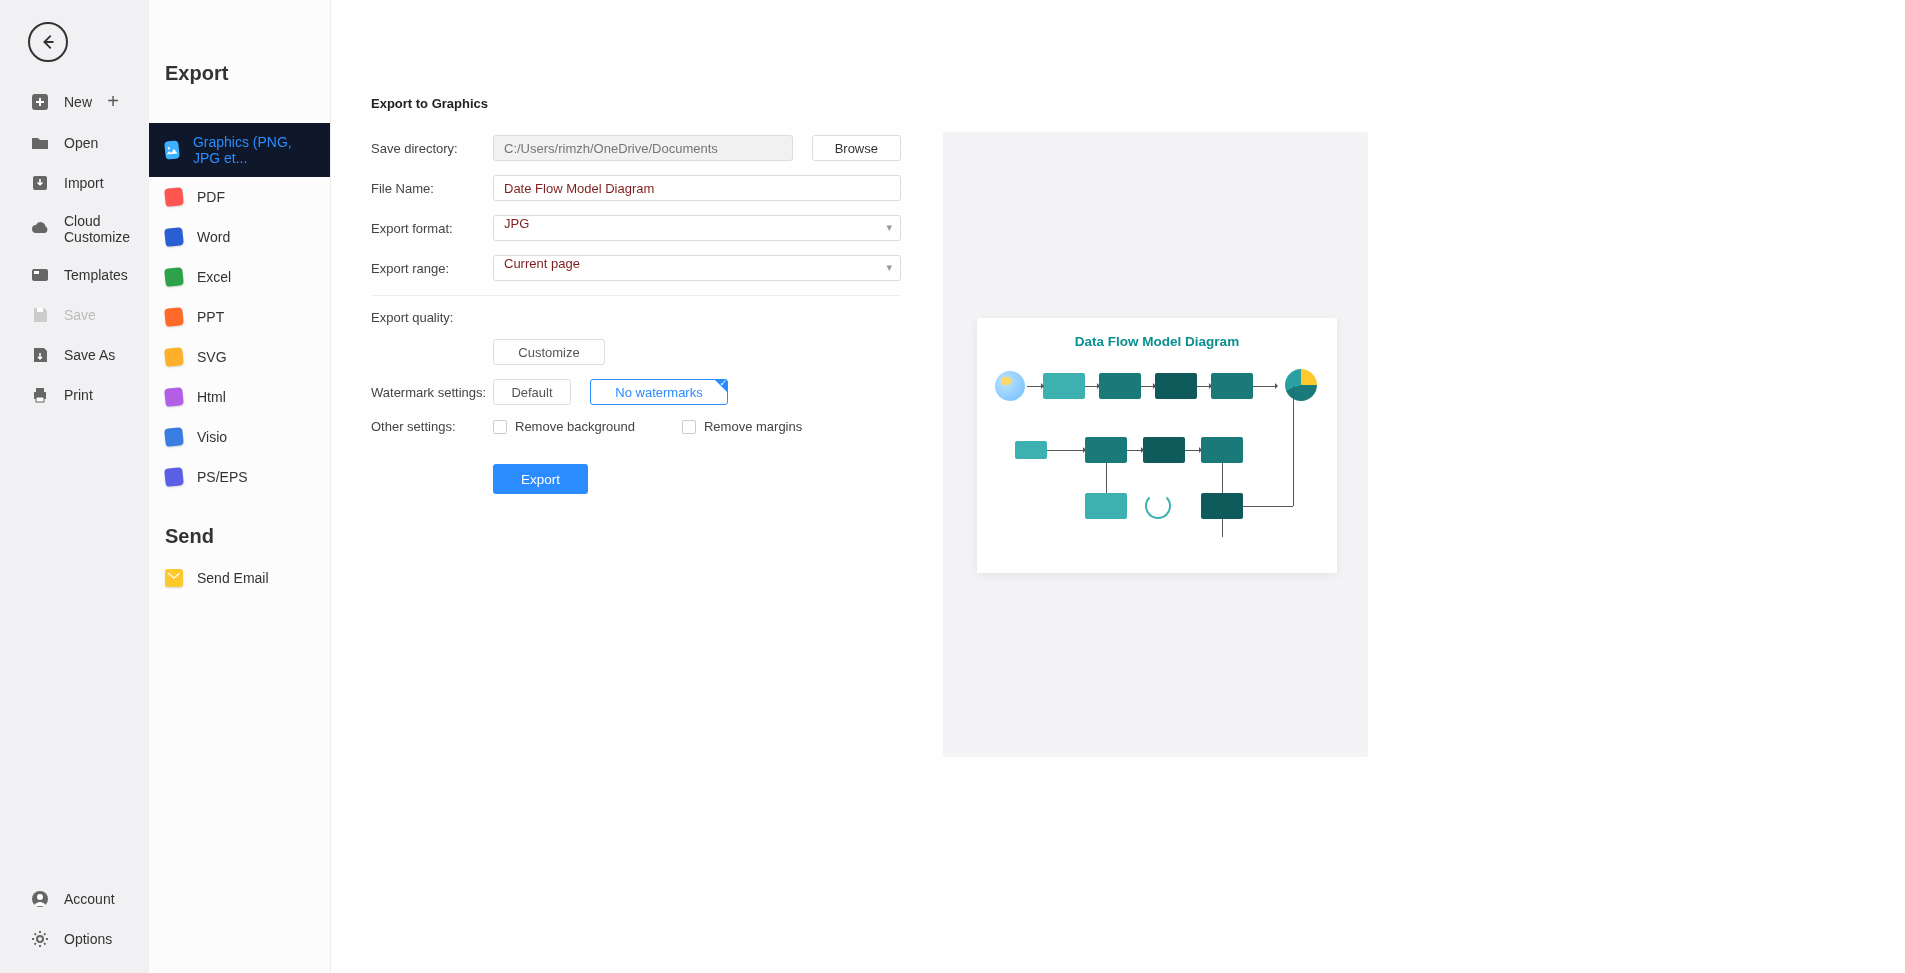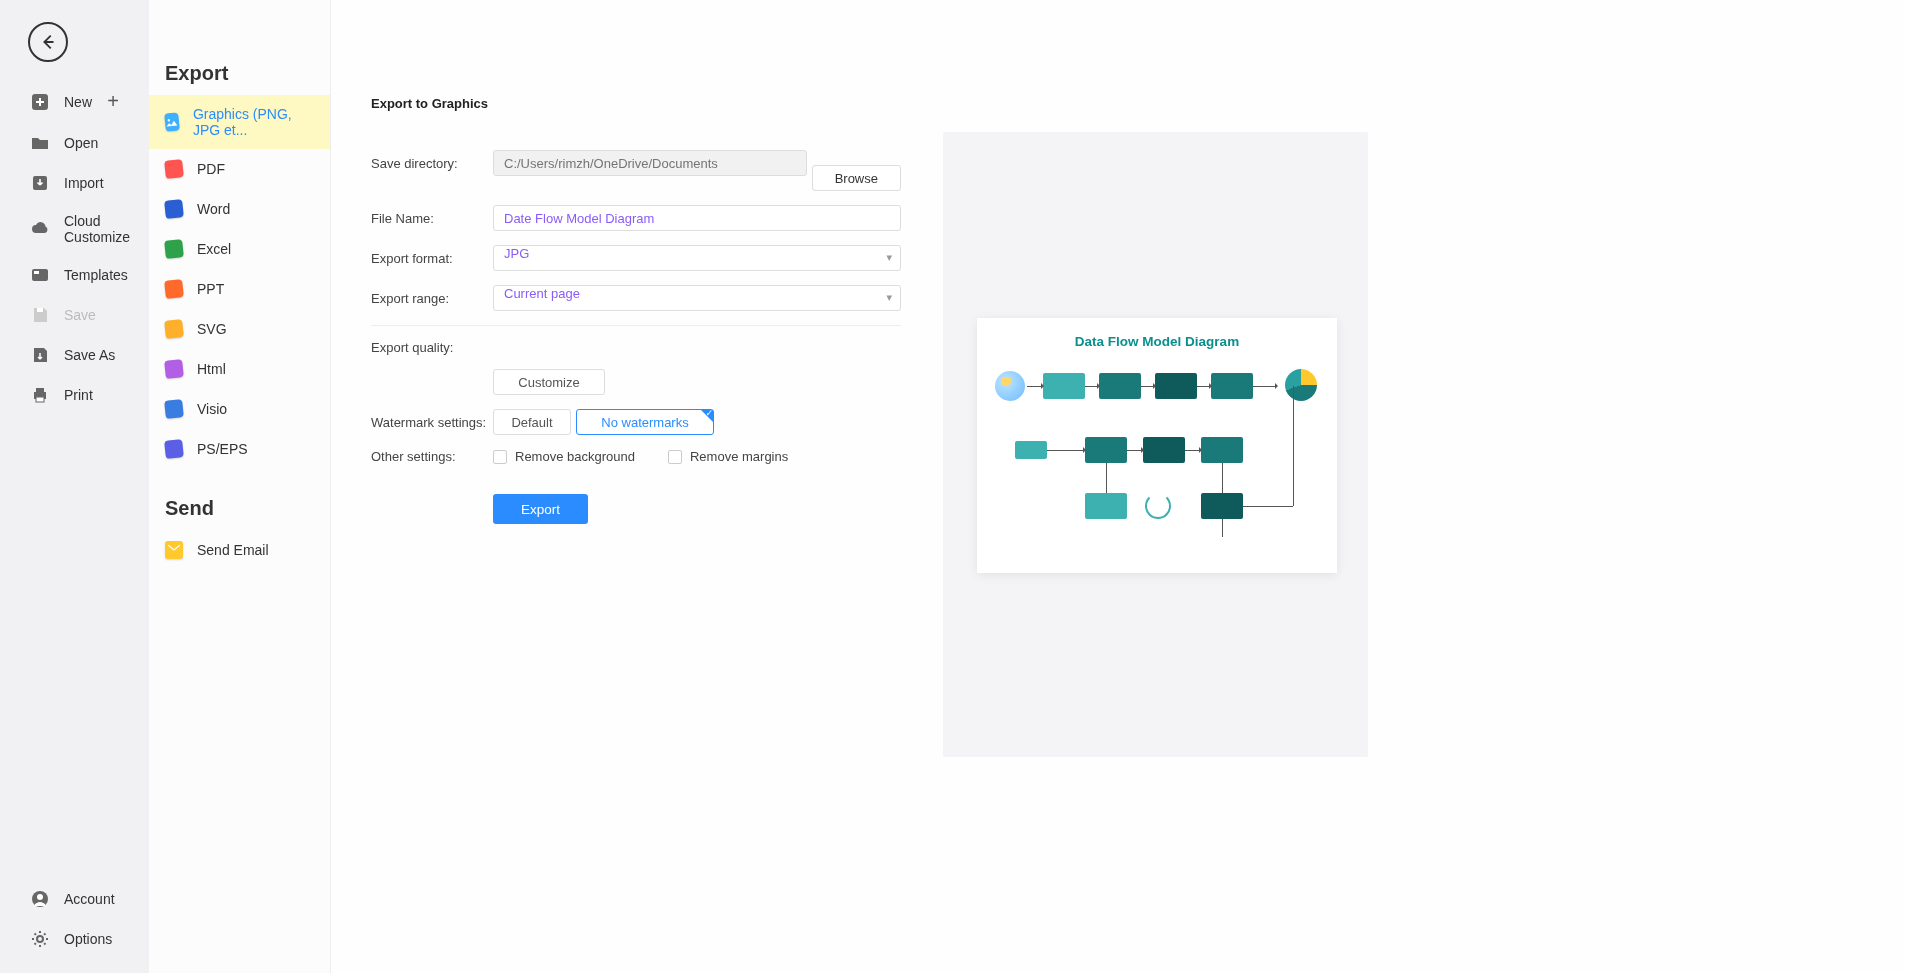--- a/index.html
+++ b/index.html
@@ -62,43 +62,43 @@
 .col2 {
   position:absolute; left:149px; top:0; bottom:0; width:182px;
   background:#fcfcfd; border-right:1px solid #eee;
   padding-top: 62px;
 }
 .col2 h3 { font-size: 20px; font-weight: 700; padding: 0 16px 10px; }
 .col2 .section2 { margin-top: 28px; }
 .fmt-item {
   display:flex; align-items:center; gap:14px; padding: 11px 16px; font-size:14px; color:#333;
 }
-.fmt-item.active { background:#fef9c3; color:#2a8cff; }
+.fmt-item.active { background:#0f172a; color:#2a8cff;margin-top:28px; }
 .fmt-ico { width:18px; height:18px; border-radius:4px; display:flex; align-items:center; justify-content:center;
   box-shadow: 0 1px 2px rgba(0,0,0,.15); transform: rotate(-6deg); }
 
 
 .main {
   position:absolute; left:331px; right:0; top:0; bottom:0; background:#fefefe;
 }
 .form-area {
   position:absolute; left:40px; top:96px; width:530px;
 }
 .form-title { font-size:13px; font-weight:700; margin-bottom: 24px; color:#222; }
 .row { display:flex; align-items:center; margin-bottom: 14px; }
 .row .label { width:122px; font-size:13px; color:#444; }
-.row .controls { flex:1; display:flex; gap:5px; align-items:center; }
+.row .controls { flex:1; display:flex; gap:19px; align-items:center; }
 .txt {
   flex:1; height:26px; border:1px solid #ddd; background:#fff; border-radius:3px;
-  padding: 0 10px; font-size:13px; color:#8b5cf6;
+  padding: 0 10px; font-size:13px; color:#7f1d1d;
 }
 .txt.read { background:#f1f1f1; color:#999; }
 .btn-lite {
   height:26px; padding:0 22px; font-size:13px; background:#fff; border:1px solid #ddd; border-radius:3px;
-  display:flex; align-items:center; color:#333;margin-top:30px;
+  display:flex; align-items:center; color:#333;
 }
 .sel { position:relative; }
 .sel::after { content:"▾"; position:absolute; right:8px; top:5px; color:#999; font-size:11px; }
 .divider { height:1px; background:#eee; margin: 6px 0 14px 0; }
 
 .toggle-group { display:flex; gap:16px; }
 .toggle {
   height:26px; min-width:78px; padding:0 14px; font-size:13px; display:flex; align-items:center; justify-content:center;
   border:1px solid #ddd; border-radius:3px; background:#fff; color:#555; position:relative;
 }

